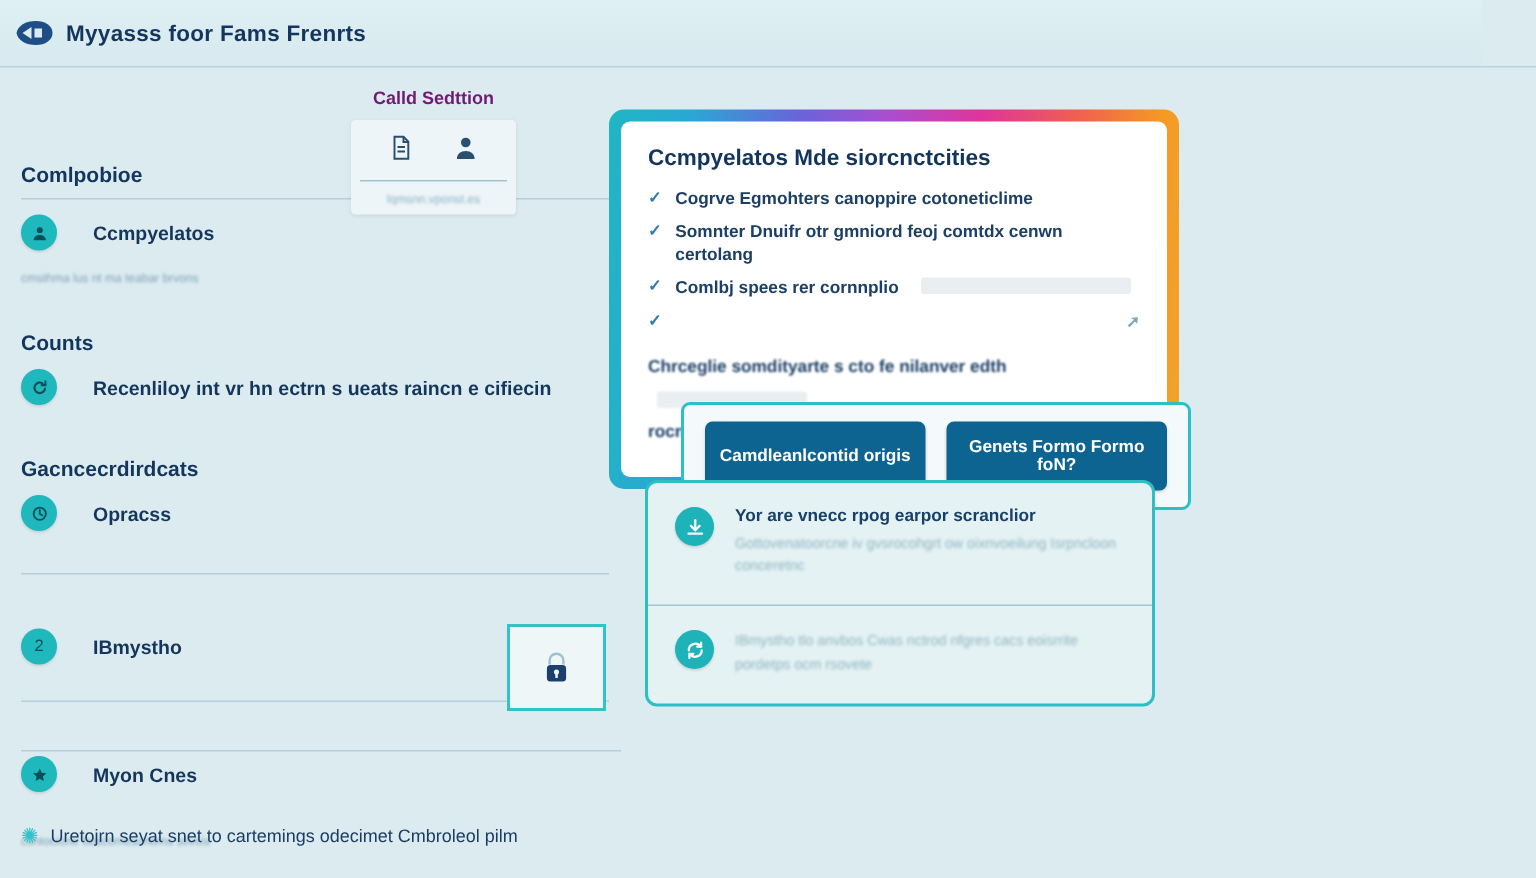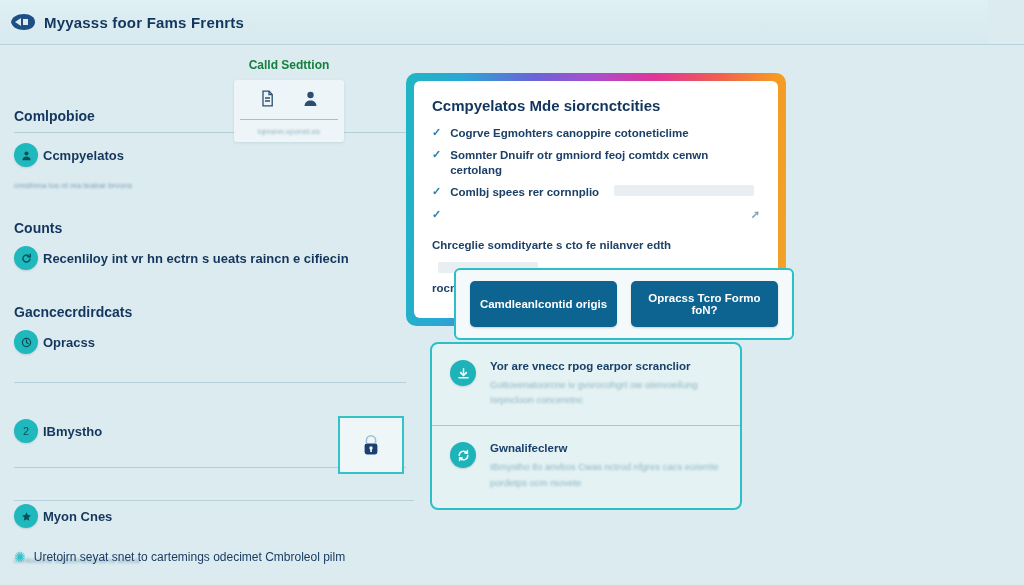--- a/index.html
+++ b/index.html
@@ -64,21 +64,21 @@
     filter: blur(.4px);
   }
   .hr {
     height: 1px;
     background: rgba(130,170,190,0.45);
     margin: 8px 0 10px 0;
   }
   .row {
     display: flex;
     align-items: center;
-    gap: 5px;
+    gap: 24px;
     margin: 10px 0 4px 0;
   }
   .badge {
     width: 24px; height: 24px;
     border-radius: 50%;
     background: #1fb8bd;
     flex: 0 0 auto;
     display: flex;
     align-items: center;
     justify-content: center;
@@ -129,21 +129,21 @@
 
   
   .mini-wrap {
     position: absolute;
     left: 234px; top: 58px;
     width: 110px;
   }
   .mini-title {
     font-size: 12px;
     font-weight: bold;
-    color:#15803d;
+    color:#701a75;
     text-align:center;
     margin-bottom: 8px;
     filter: blur(.45px);
   }
   .mini-card {
     background: #edf5f8;
     border-radius: 3px;
     box-shadow: 0 1px 3px rgba(40,80,100,.12);
     padding: 8px 6px 6px 6px;
   }
@@ -253,22 +253,22 @@
     font-weight: bold;
     font-family: "Liberation Sans", sans-serif;
     cursor: pointer;
     filter: blur(.45px);
     box-shadow: 0 1px 2px rgba(0,0,0,.18);
   }
 
   
   .info-panel {
     position: absolute;
-    left: 430px; top: 342px;
-    width: 312px;
+    left: 430px; top: 320px;
+    width: 340px;
     box-sizing: border-box;
     border: 2px solid #2cc0c6;
     border-radius: 8px;
     background: #e4f2f3;
     overflow: hidden;
   }
   .info-row {
     display:flex;
     gap: 14px;
     padding: 16px 18px 18px 18px;
@@ -450,21 +450,21 @@
       <span>Chrceglie somdityarte s cto fe nilanver edth</span>
       <span class="inline-blank" style="width:100px"></span>
       <br>
       <span>rocnerfinlg ouir a goco rcess ae couccdtrlo es nops?</span>
     </div>
   </div>
 </div>
 
 <div class="btn-strip">
   <button class="btn">Camdleanlcontid origis</button>
-  <button class="btn">Opracss Tcro Formo foN?</button>
+  <button class="btn">Genets Formo Formo foN?</button>
 </div>
 
 <div class="info-panel">
 
   <div class="info-row">
     <div class="info-ico">
       <svg width="13" height="13" viewBox="0 0 13 13" fill="none" stroke="#ffffff" stroke-width="1.5" stroke-linecap="round">
         <path d="M6.5 1.8v6.4"></path>
           <path d="M3.6 5.6 6.5 8.5 9.4 5.6"></path>
           <path d="M2 10.8h9"></path>
@@ -479,18 +479,17 @@
   <div class="info-row">
     <div class="info-ico">
       <svg width="13" height="13" viewBox="0 0 13 13" fill="none" stroke="#ffffff" stroke-width="1.5" stroke-linecap="round">
         <path d="M10.8 6.5A4.3 4.3 0 0 1 3 9"></path>
           <path d="M2.2 6.5A4.3 4.3 0 0 1 10 4"></path>
         <path d="M10.4 1.4v2.7H7.8"></path>
           <path d="M2.6 11.6V8.9h2.6"></path>
       </svg>
     </div>
     <div>
-      <div class="info-head">Gwnalifeclerw</div>
       <div class="info-sub">IBmystho tlo anvbos Cwas nctrod nfgres cacs eoisrrite pordetps ocm rsovete</div>
     </div>
   </div>
 
 </div>
 
 </body></html>

